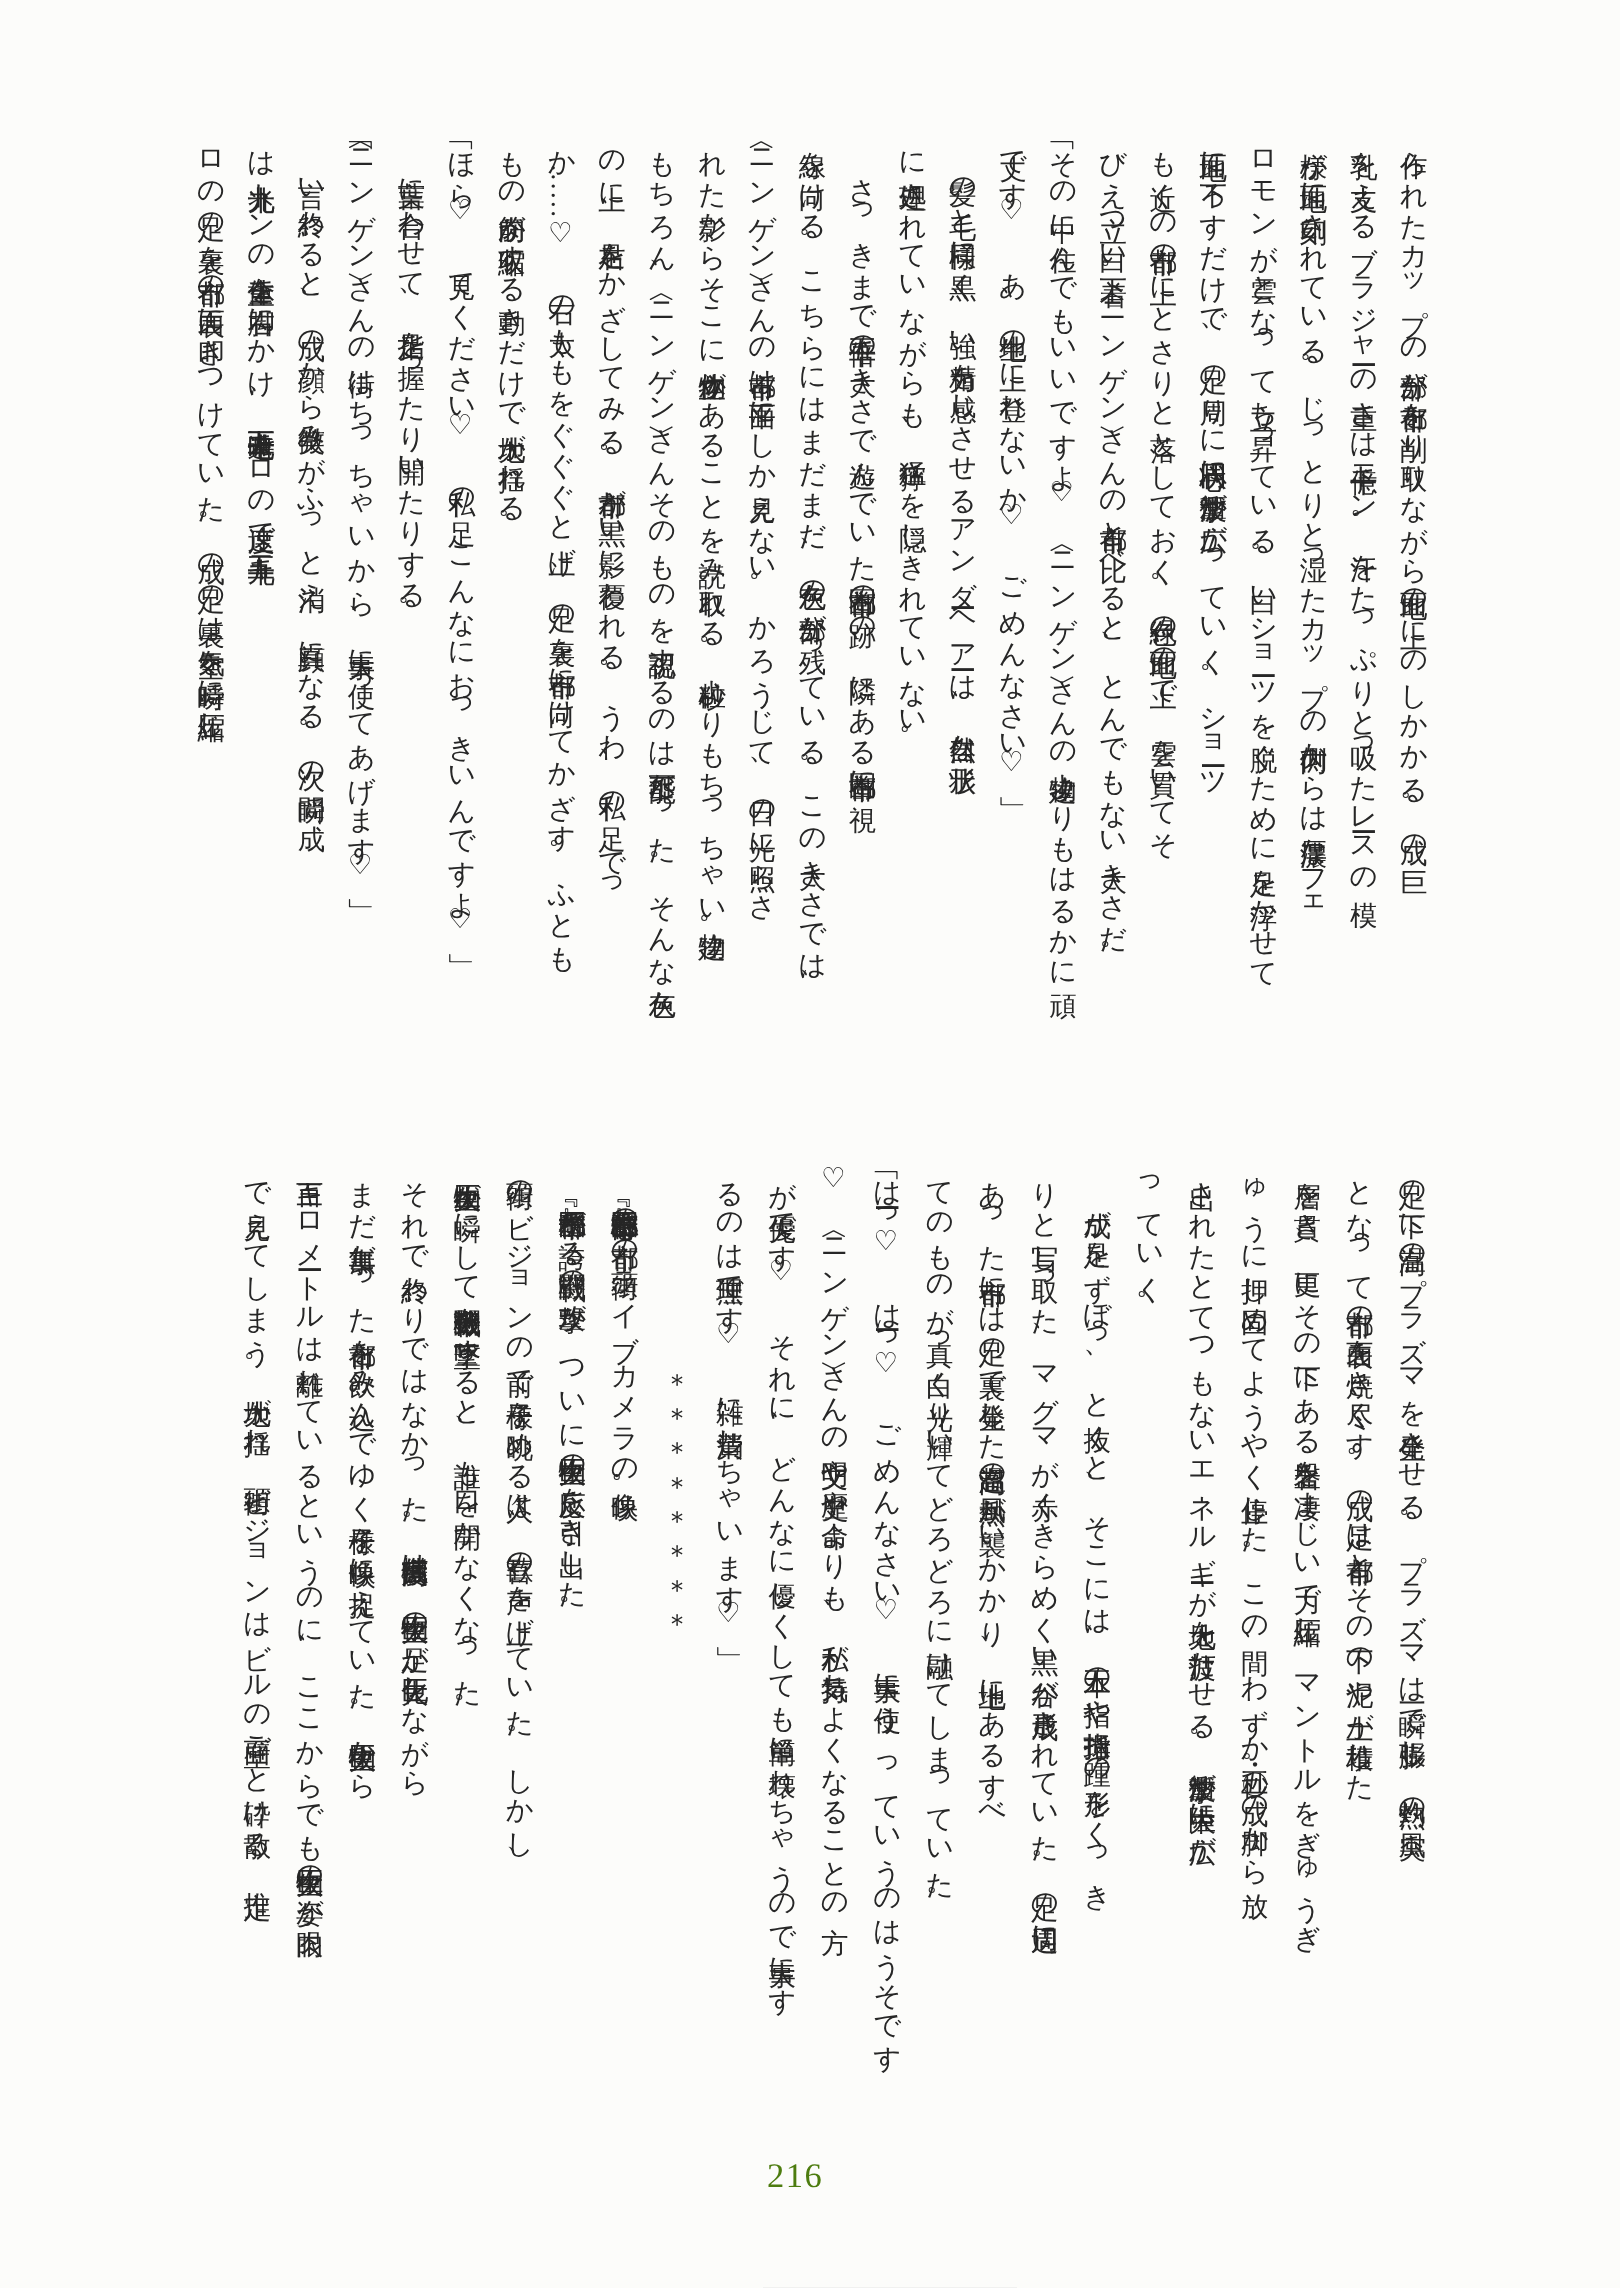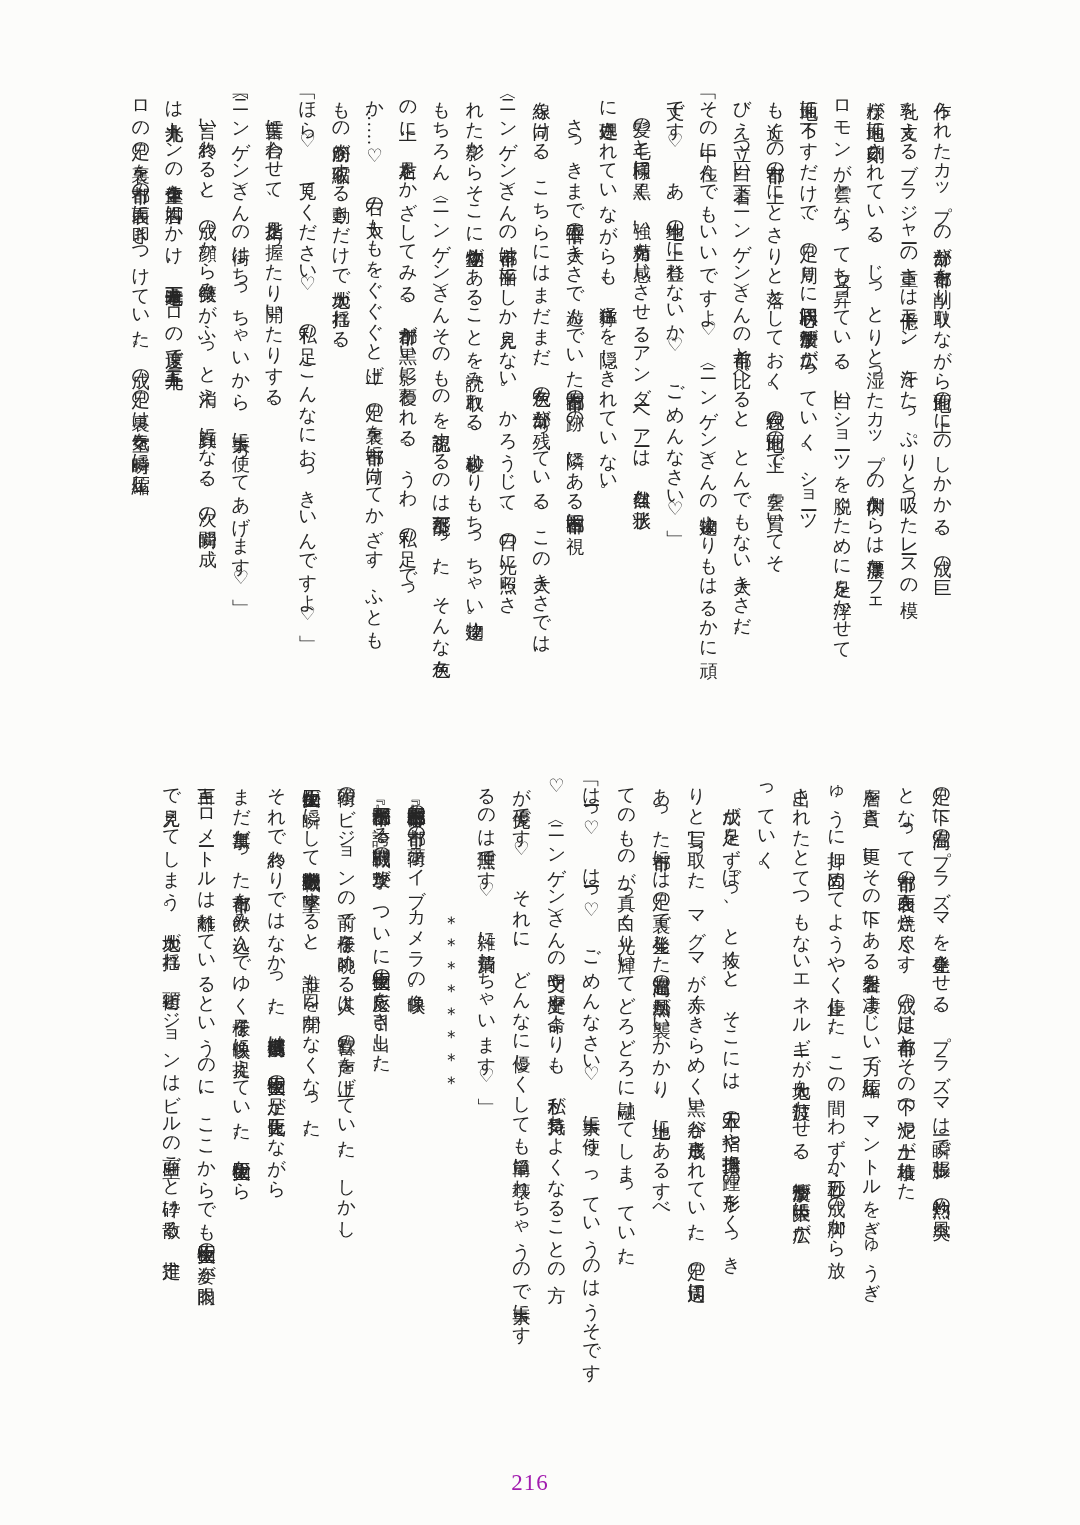--- a/index.html
+++ b/index.html
@@ -41,23 +41,22 @@
     height: 660px;
     line-height: 35px;
   }
   .page-number {
     position: absolute;
     top: 1438px;
     left: 0;
     width: 1060px;
     text-align: center;
     font-size: 23px;
-    color: #a21caf;
+    color: #4d7c0f;
     letter-spacing: 1px;
-    margin-top: 32px;
   }
 </style>
 </head>
 <body>
 
 <div class="page">
 
   <div class="vblock upper"><div class="tline">作られたカップの部分が都市を削り取りながら地面の上にのしかかる。成の巨</div><div class="tline">乳を支えるブラジャーの重さは二千億トン。汗をたっぷりと吸ったレースの模</div><div class="tline">様が地面に刻印されている。じっとりと湿ったカップの内側からは濃厚なフェ</div><div class="tline">ロモンが雲となって立ち昇っている。白いショーツを脱ぐために足を浮かせて</div><div class="tline">地面に下ろすだけで、足の周りに同心円状に衝撃波が広がっていく。ショーツ</div><div class="tline">も近くの都市の上にとさりと落としておく。緑色の地面の上で、雲を貫いてそ</div><div class="tline">びえ立つ白い下着。〈ニンゲン〉さんの都市と比べると、とんでもない大きさだ。</div><div class="tline">「その中に住んでもいいですよ♡　〈ニンゲン〉さんの建物よりもはるかに頑</div><div class="tline">丈です♡　あ、生地の上に登れないか♡　ごめんなさい♡」</div><div class="tline">　髪の毛と同様に黒く、強い精力を感じさせるアンダーヘアーは、自然な形状</div><div class="tline">に処理されていながらも、獰猛さを隠しきれていない。</div><div class="tline">　さっきまで五千倍の大きさで遊んでいた都市圏の跡の、隣にある都市圏に視</div><div class="tline">線を向ける。こちらにはまだまだ、灰色の部分が残っている。この大きさでは、</div><div class="tline">〈ニンゲン〉さんの都市は平面にしか見えない。かろうじて、日の光に照らさ</div><div class="tline">れた影からそこに立体物があることを読み取れる。砂粒よりもちっちゃい建物。</div><div class="tline">もちろん、〈ニンゲン〉さんそのものを視認するのは不可能だった。そんな灰色</div><div class="tline">の上に、右足をかざしてみる。都市が黒い影に覆われる。うわ、私の足、でっ</div><div class="tline">か……♡　右の太ももをぐぐぐと上げ、足の裏を都市に向けてかざす。ふとも</div><div class="tline">もの筋肉が収縮する動きだけで大地が揺れる。</div><div class="tline">「ほら♡　見てください♡　私の足、こんなにおっきいんですよ♡」</div><div class="tline">　言葉に合わせて、足指を握ったり開いたりする。</div><div class="tline">「〈ニンゲン〉さんの街はちっちゃいから、大事に使ってあげます♡」</div><div class="tline">　言い終わると、成の顔から微笑みがふっと消え、真顔になる。次の瞬間、成</div><div class="tline">は九十兆トンの全体重を右脚にかけ、時速五十七万キロの速度で二十九・五キ</div><div class="tline">ロの足の裏を都市の表面に叩きつけていた。成の足の裏は空気を瞬時に圧縮し、</div></div>
 
   <div class="vblock lower"><div class="tline">足の下に高温のプラズマを発生させる。プラズマは一瞬で膨張し、灼熱の突風</div><div class="tline">となって都市の表面を焼き尽くす。成の足は都市とその下の泥や土が堆積した</div><div class="tline">層を貫き、更にその下にある岩盤を凄まじい力で圧縮し、マントルをぎゅうぎ</div><div class="tline">ゅうに押し固めてようやく停止した。この間、わずか〇・五秒。成の脚から放</div><div class="tline">出されたとてつもないエネルギーが大地を波打たせる。衝撃波が大陸中に広が</div><div class="tline">っていく。</div><div class="tline">　成が足をずぼっ、と抜くと、そこには、五本の指や拇指球、踵の形をくっき</div><div class="tline">りと写し取った、マグマが赤くきらめく黒い谷が形成されていた。足の周辺に</div><div class="tline">あった都市には足の裏で発生した超高温の熱風が襲いかかり、地上にあるすべ</div><div class="tline">てのものが真っ白く光り輝いてどろどろに融けてしまっていた。</div><div class="tline">「はーっ♡　はーっ♡　ごめんなさい♡　大事に使う、っていうのはうそです</div><div class="tline">♡　〈ニンゲン〉さんの文明や歴史や命よりも、私が気持ちよくなることの方</div><div class="tline">が優先です♡　それに、どんなに優しくしても簡単に壊れちゃうので大事にす</div><div class="tline">るのは無理です♡　雑に消費しちゃいます♡」</div><div class="tline">　　　　　　　＊ ＊ ＊ ＊ ＊ ＊ ＊ ＊</div><div class="tline">　『平穏』都市圏中心部の一都市の街頭ライブカメラの映像。</div><div class="tline">　『平穏』都市圏が誇る戦闘機の攻撃が、ついに巨大生物の反応を引き出した。</div><div class="tline">街頭のビジョンの前で様子を眺める人々は、歓喜の声を上げていた。しかし、</div><div class="tline">巨大生物が一瞬にして戦闘機数十機を撃墜すると、誰も口を開かなくなった。</div><div class="tline">それで終わりではなかった。高高度偵察機は、巨大生物の足が巨大化しながら</div><div class="tline">まだ無事だった都市を飲み込んでゆく様子を映像に捉えていた。巨大生物から</div><div class="tline">三百キロメートルは離れているというのに、ここからでも巨大生物の姿が肉眼</div><div class="tline">で見えてしまう。大地が揺れ、街頭ビジョンはビルの壁面ごと砕け散る。推定</div></div>

